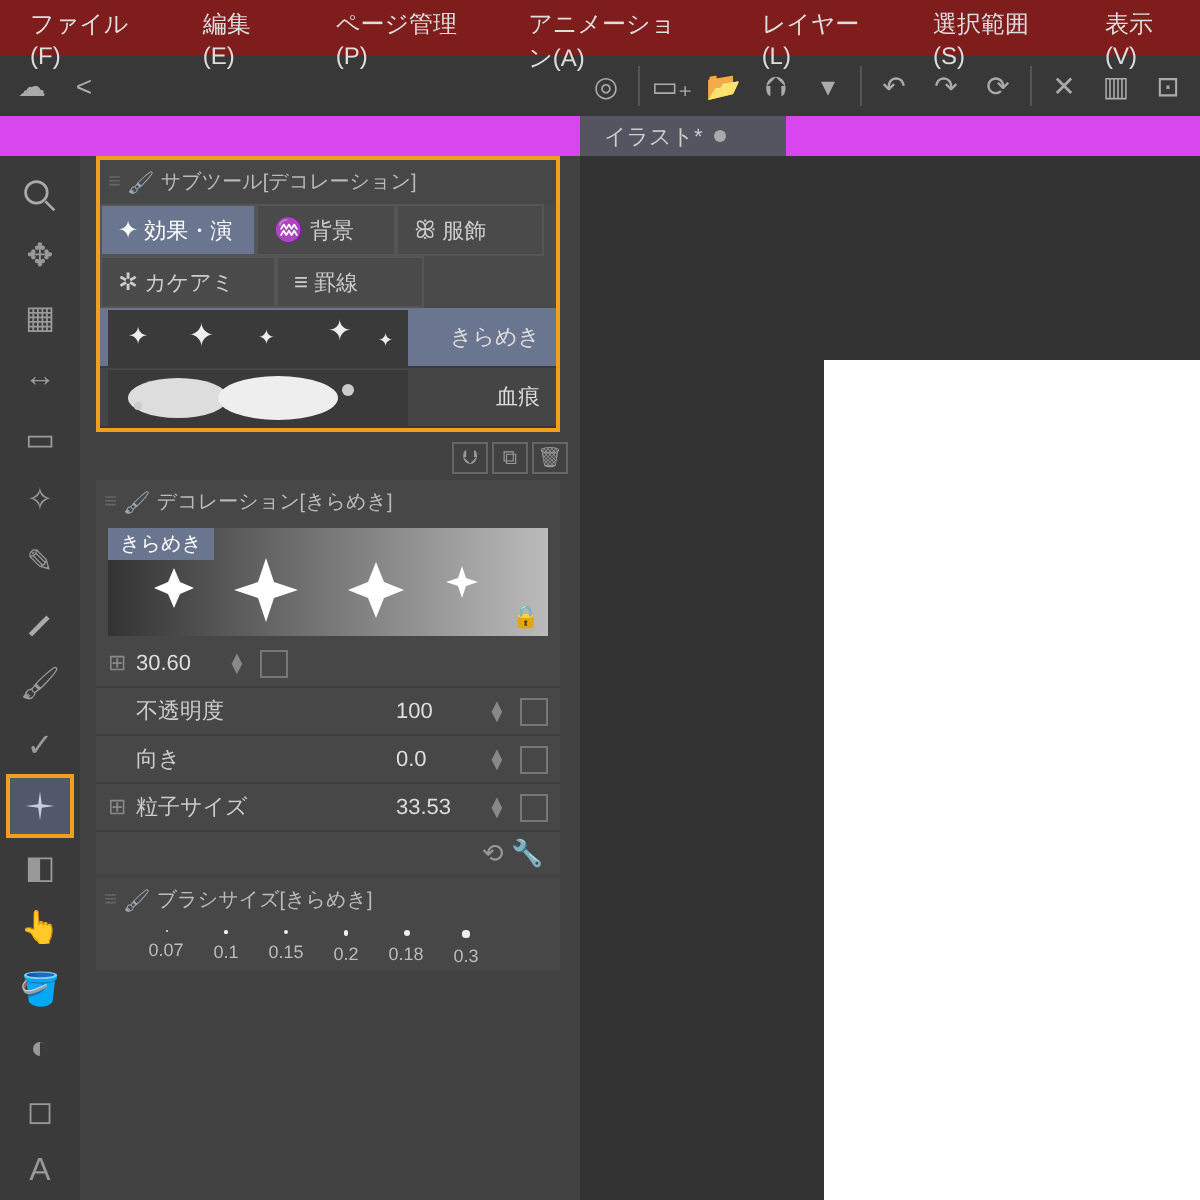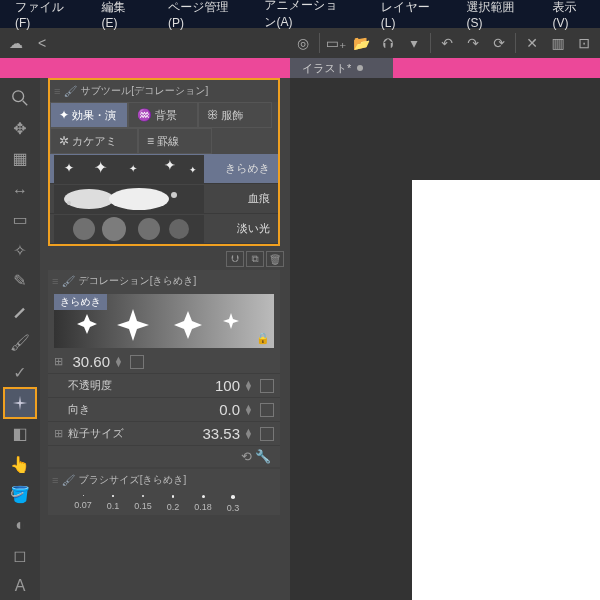--- a/index.html
+++ b/index.html
@@ -1,23 +1,23 @@
 <!DOCTYPE html>
 <html><head>
 <meta charset="utf-8">
 <style>
 *{box-sizing:border-box;margin:0;padding:0;font-family:"Meiryo","Hiragino Sans",sans-serif;user-select:none}
 body{background:#333;width:600px;height:600px;overflow:hidden;color:#ccc;font-size:11px}
-.menubar{height:28px;background:#0f172a;display:flex;align-items:center;padding:0 6px;gap:16px}
+.menubar{height:28px;background:#7f1d1d;display:flex;align-items:flex-start;padding:0 6px;gap:16px}
 .menubar span{padding:4px 9px;font-size:12px;color:#ddd}
 .topicons{height:30px;background:#383838;display:flex;align-items:center;padding:0 4px;gap:2px}
 .tib{width:24px;height:24px;display:flex;align-items:center;justify-content:center;color:#aaa;font-size:14px}
 .sep{width:1px;height:20px;background:#555;margin:0 2px}
 .topicons .spacer{margin-left:auto}
-.tabbar{height:20px;background:#ec4899;display:flex;padding-left:290px}
+.tabbar{height:20px;background:#d946ef;display:flex;padding-left:290px}
 .tab{background:#545560;padding:2px 30px 2px 12px;font-size:11px;color:#ccc;position:relative;display:flex;align-items:center;gap:6px}
 .tab .dot{width:6px;height:6px;background:#aaa;border-radius:50%}
 .main{display:flex;height:522px}
 .sidebar{width:40px;background:#3a3a3a;display:flex;flex-direction:column;align-items:center;padding-top:6px;gap:3px}
 .tool{width:30px;height:28px;display:flex;align-items:center;justify-content:center;color:#999;font-size:16px}
 .tool.sel{outline:2px solid #f0a020;background:#505869}
 .panels{width:250px;background:#424242;position:relative}
 .subtoolbox{border:2px solid #f0a020;background:#474747;margin:0 0 2px 8px;width:232px}
 .ph{height:22px;display:flex;align-items:center;background:#474747;padding:0 4px;gap:3px}
 .ph .grip{color:#666}
@@ -33,21 +33,21 @@
 .subitem .lbl{flex:1;text-align:right;padding-right:8px;font-size:11px;color:#ddd}
 .sparkle{position:absolute;color:#eee}
 .smallbtns{display:flex;justify-content:flex-end;gap:2px;padding:3px 6px}
 .sb{width:18px;height:16px;border:1px solid #666;display:flex;align-items:center;justify-content:center;font-size:10px;color:#999}
 .proppanel{background:#474747;margin-left:8px;width:232px}
 .bigprev{height:54px;background:#3a3a3a;margin:2px 6px;position:relative;overflow:hidden}
 .badge{position:absolute;top:0;left:0;background:#6a7590;padding:1px 6px;font-size:10px;color:#fff}
 .lock{position:absolute;bottom:3px;right:4px;color:#888;font-size:11px}
 .prow{display:flex;align-items:center;height:24px;padding:0 6px;border-bottom:1px solid #3e3e3e;gap:4px}
 .prow .pn{flex:1;font-size:11px;color:#ccc}
-.prow .pv{width:42px;text-align:right;font-size:15px;color:#ddd}
+.prow .pv{width:42px;text-align:left;font-size:11px;color:#ddd}
 .prow .ar{width:12px;color:#888;font-size:9px;line-height:5px}
 .prow .sq{width:14px;height:14px;border:1px solid #777}
 .gear{display:flex;justify-content:flex-end;padding:3px 8px;gap:4px}
 .gear span{color:#999;font-size:13px}
 .bsizes{background:#474747;margin-left:8px;width:232px;margin-top:2px}
 .bgrid{display:flex;padding:4px 6px 2px 20px}
 .bcell{width:30px;display:flex;flex-direction:column;align-items:center;gap:4px}
 .bdot{background:#eee;border-radius:50%}
 .bnum{font-size:9px;color:#bbb}
 .canvas{flex:1;background:#333;position:relative}
@@ -171,31 +171,20 @@
     <div class="prev">
             <svg width="150" height="28">
               <ellipse cx="35" cy="14" rx="25" ry="10" fill="#ddd"></ellipse>
               <ellipse cx="85" cy="14" rx="30" ry="11" fill="#eee"></ellipse>
               <circle cx="120" cy="10" r="3" fill="#ccc"></circle>
               <circle cx="15" cy="18" r="2" fill="#ccc"></circle>
             </svg>
           </div>
     <div class="lbl">血痕</div>
    </div>
-   <div class="subitem">
-    <div class="prev">
-            <svg width="150" height="28">
-              <circle cx="30" cy="14" r="11" fill="#888" opacity="0.7"></circle>
-              <circle cx="60" cy="14" r="12" fill="#999" opacity="0.7"></circle>
-              <circle cx="95" cy="14" r="11" fill="#888" opacity="0.7"></circle>
-              <circle cx="125" cy="14" r="10" fill="#777" opacity="0.7"></circle>
-            </svg>
-          </div>
-    <div class="lbl">淡い光</div>
-   </div>
   </div>
 
   <div class="smallbtns">
    <div class="sb">⮋</div>
    <div class="sb">⧉</div>
    <div class="sb">🗑</div>
   </div>
 
   <div class="proppanel">
    <div class="ph">

